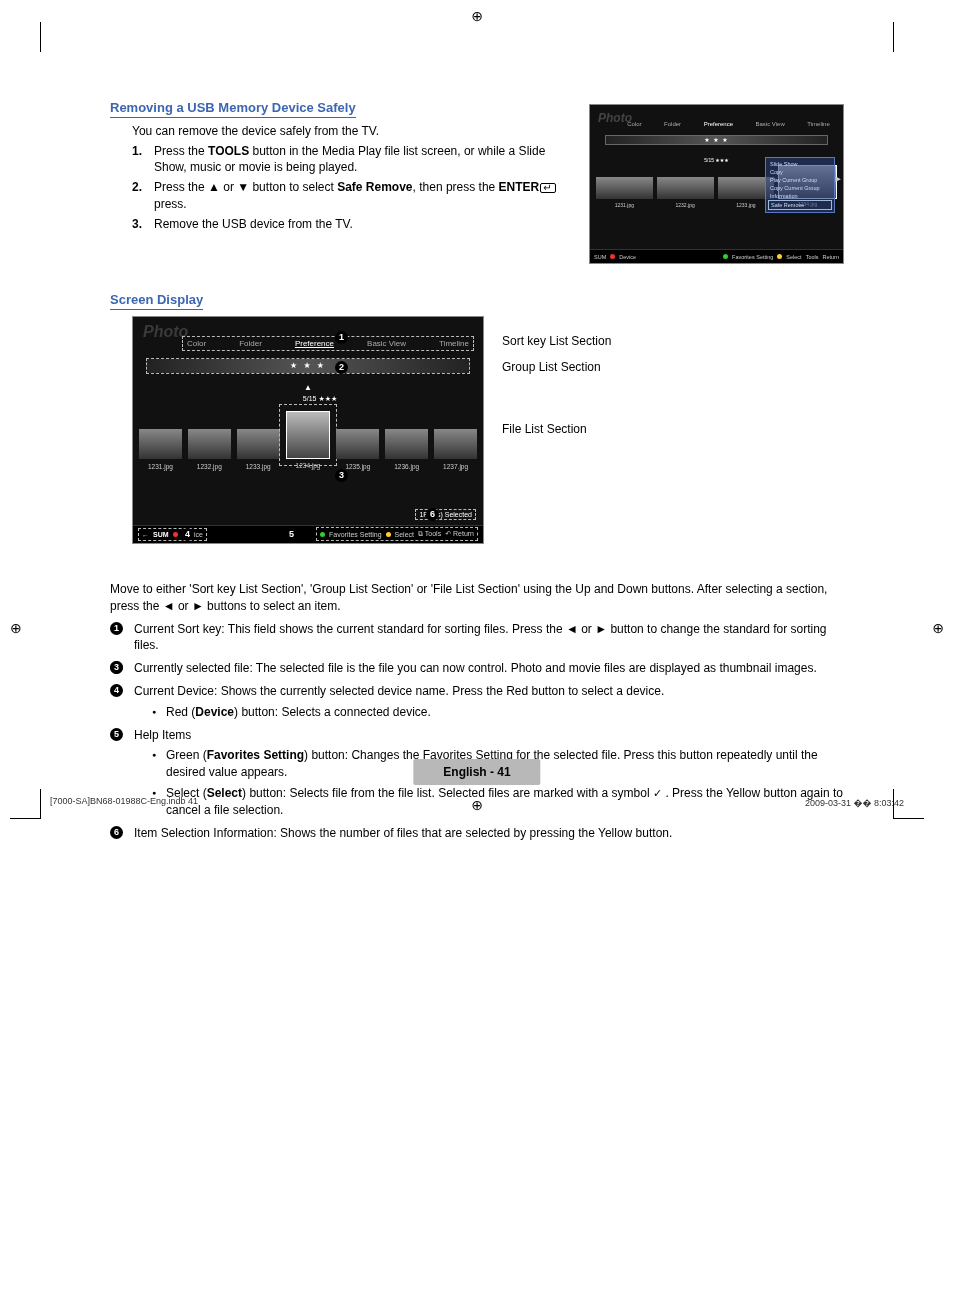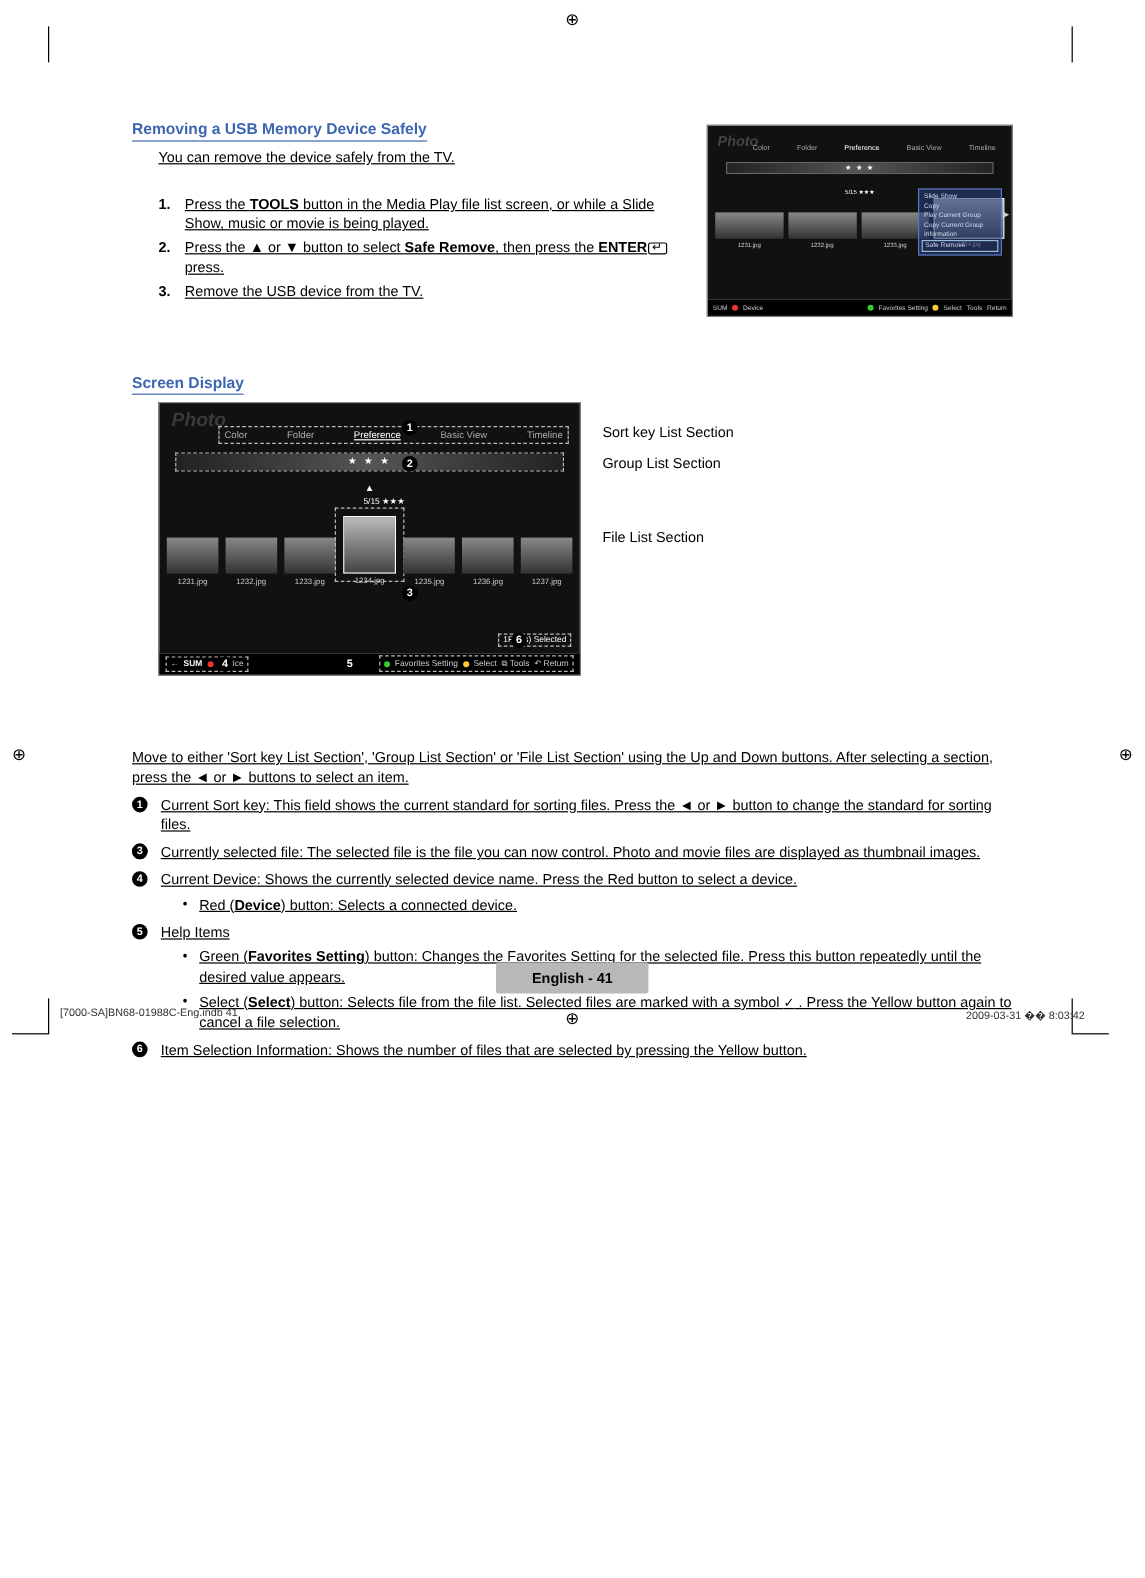--- a/index.html
+++ b/index.html
@@ -21,31 +21,31 @@
   .reg-left { position: absolute; top: 620px; left: 10px; font-size: 14px; }
   .reg-right { position: absolute; top: 620px; right: 10px; font-size: 14px; }
   .reg-bottom { position: absolute; bottom: 28px; left: 50%; transform: translateX(-50%); font-size: 14px; }
   .crop-tl-v { position:absolute; top:22px; left:40px; width:1px; height:30px; background:#000;}
   .crop-tr-v { position:absolute; top:22px; right:60px; width:1px; height:30px; background:#000;}
   .crop-bl-v { position:absolute; bottom:22px; left:40px; width:1px; height:30px; background:#000;}
   .crop-br-v { position:absolute; bottom:22px; right:60px; width:1px; height:30px; background:#000;}
   .crop-bl-h { position:absolute; bottom:22px; left:10px; width:30px; height:1px; background:#000;}
   .crop-br-h { position:absolute; bottom:22px; right:30px; width:30px; height:1px; background:#000;}
 
-  .content { margin: 70px 60px 0 60px; text-decoration: underline; }
+  .content { margin: 70px 60px 0 60px; }
   h3.sec {
     color: #3d66b2;
     font-size: 13px;
     font-weight: bold;
     border-bottom: 1px solid #3d66b2;
     padding-bottom: 2px;
     display: inline-block;
     margin-bottom: 6px;
   }
-  .intro { margin-left: 22px; margin-bottom: 24px; }
+  .intro { margin-left: 22px; margin-bottom: 5px; }
   .row1 { position: relative; }
   .col-text { width: 450px; }
   ol.steps { list-style: none; margin-left: 22px; }
   ol.steps > li { margin-bottom: 4px; line-height: 1.35; position: relative; padding-left: 22px; }
   ol.steps > li .num { position:absolute; left:0; font-weight:bold; }
   .tv-shot {
     position: absolute; top: 4px; right: 0;
     width: 255px; height: 160px;
     background: #111; border:1px solid #888;
     color:#ccc; font-size:7px;
@@ -106,21 +106,21 @@
     font-weight:bold; vertical-align:middle;
   }
   .big-tv .circ { position:absolute; }
   .c1 { top:14px; left:202px;}
   .c2 { top:44px; left:202px;}
   .c3 { top:152px; left:202px;}
   .c4 { bottom:2px; left:48px;}
   .c5 { bottom:2px; left:152px;}
   .c6 { bottom:22px; right:44px;}
 
-  .body-text { margin-top: 38px; line-height:1.4;}
+  .body-text { margin-top: 15px; line-height:1.4;}
   .body-text p { margin-bottom:6px; }
   ul.numlist { list-style:none; margin-top:6px;}
   ul.numlist > li { position:relative; padding-left:24px; margin-bottom:6px;}
   ul.numlist > li > .circ { position:absolute; left:0; top:1px;}
   ul.sub { list-style:none; margin-left:18px; margin-top:4px;}
   ul.sub > li { position:relative; padding-left:14px; margin-bottom:4px;}
   ul.sub > li::before { content:"●"; position:absolute; left:0; font-size:7px; top:3px;}
 
   .page-foot {
     position:absolute; bottom:56px; left:50%; transform:translateX(-50%);

